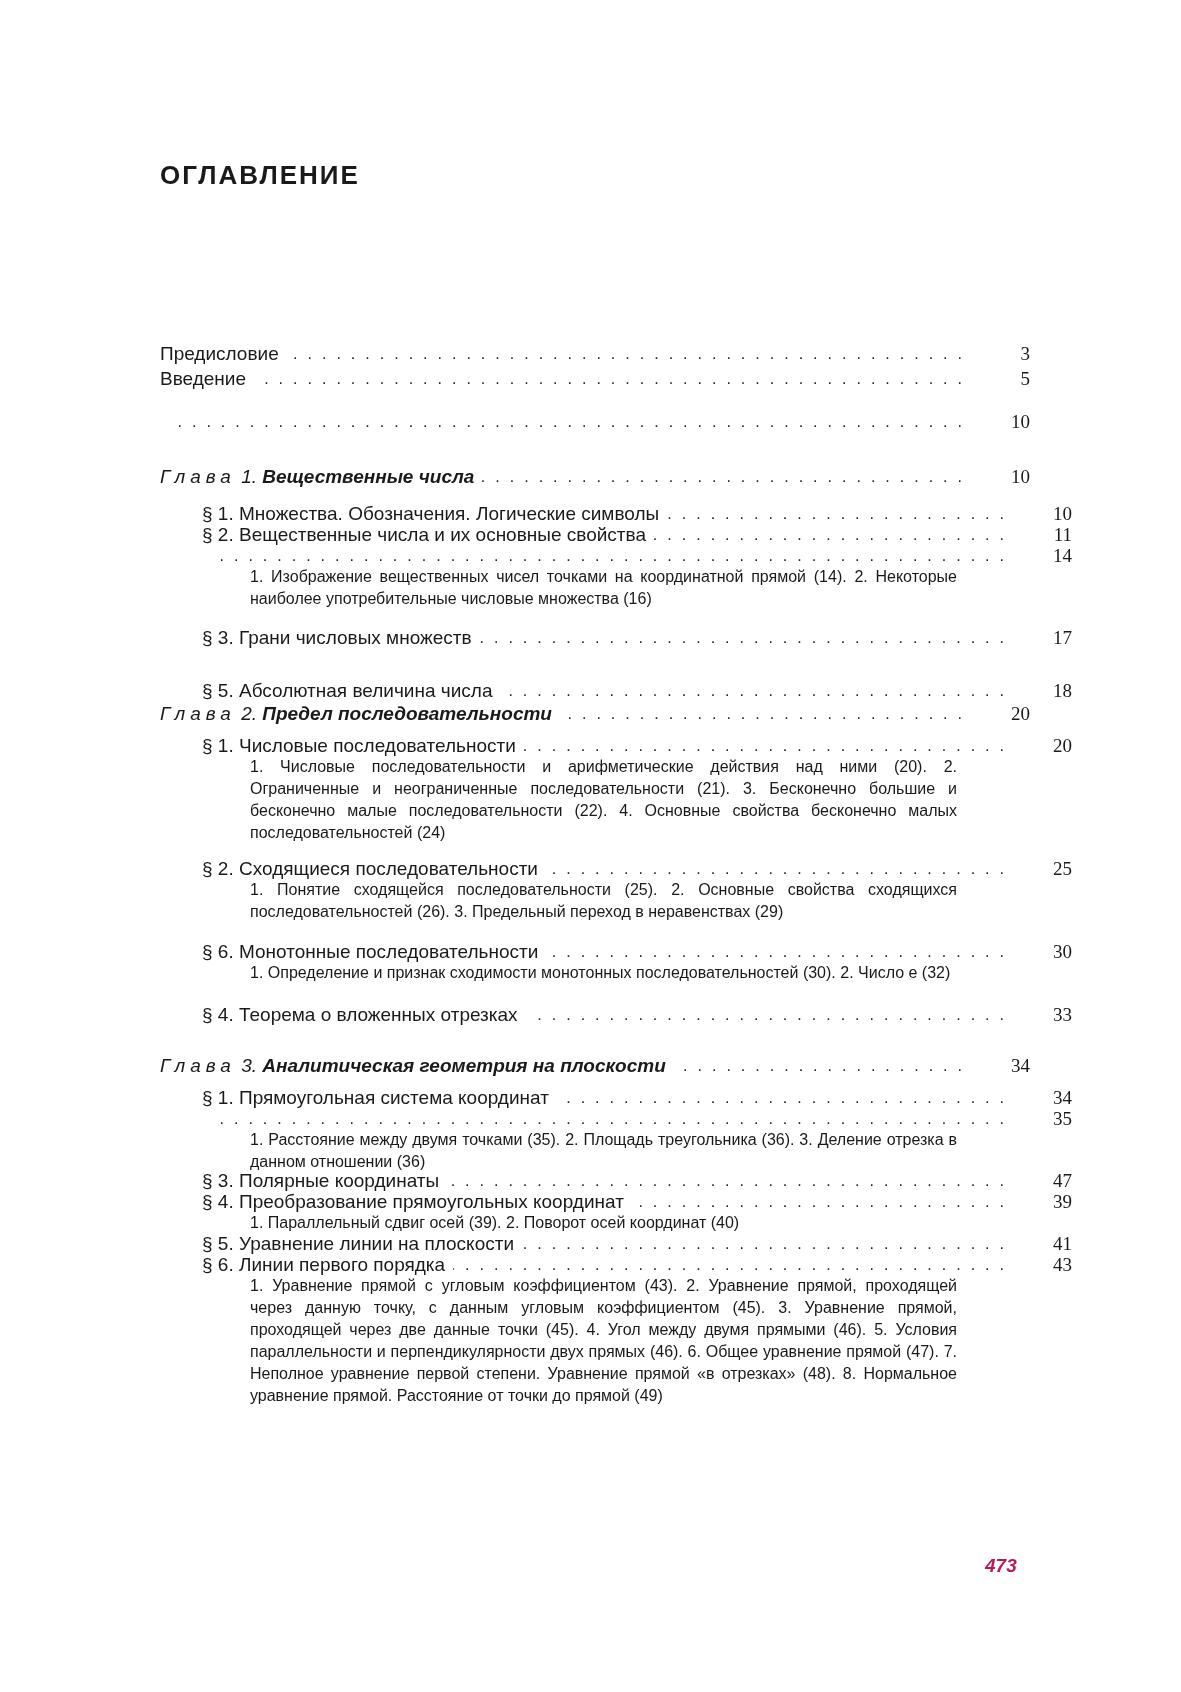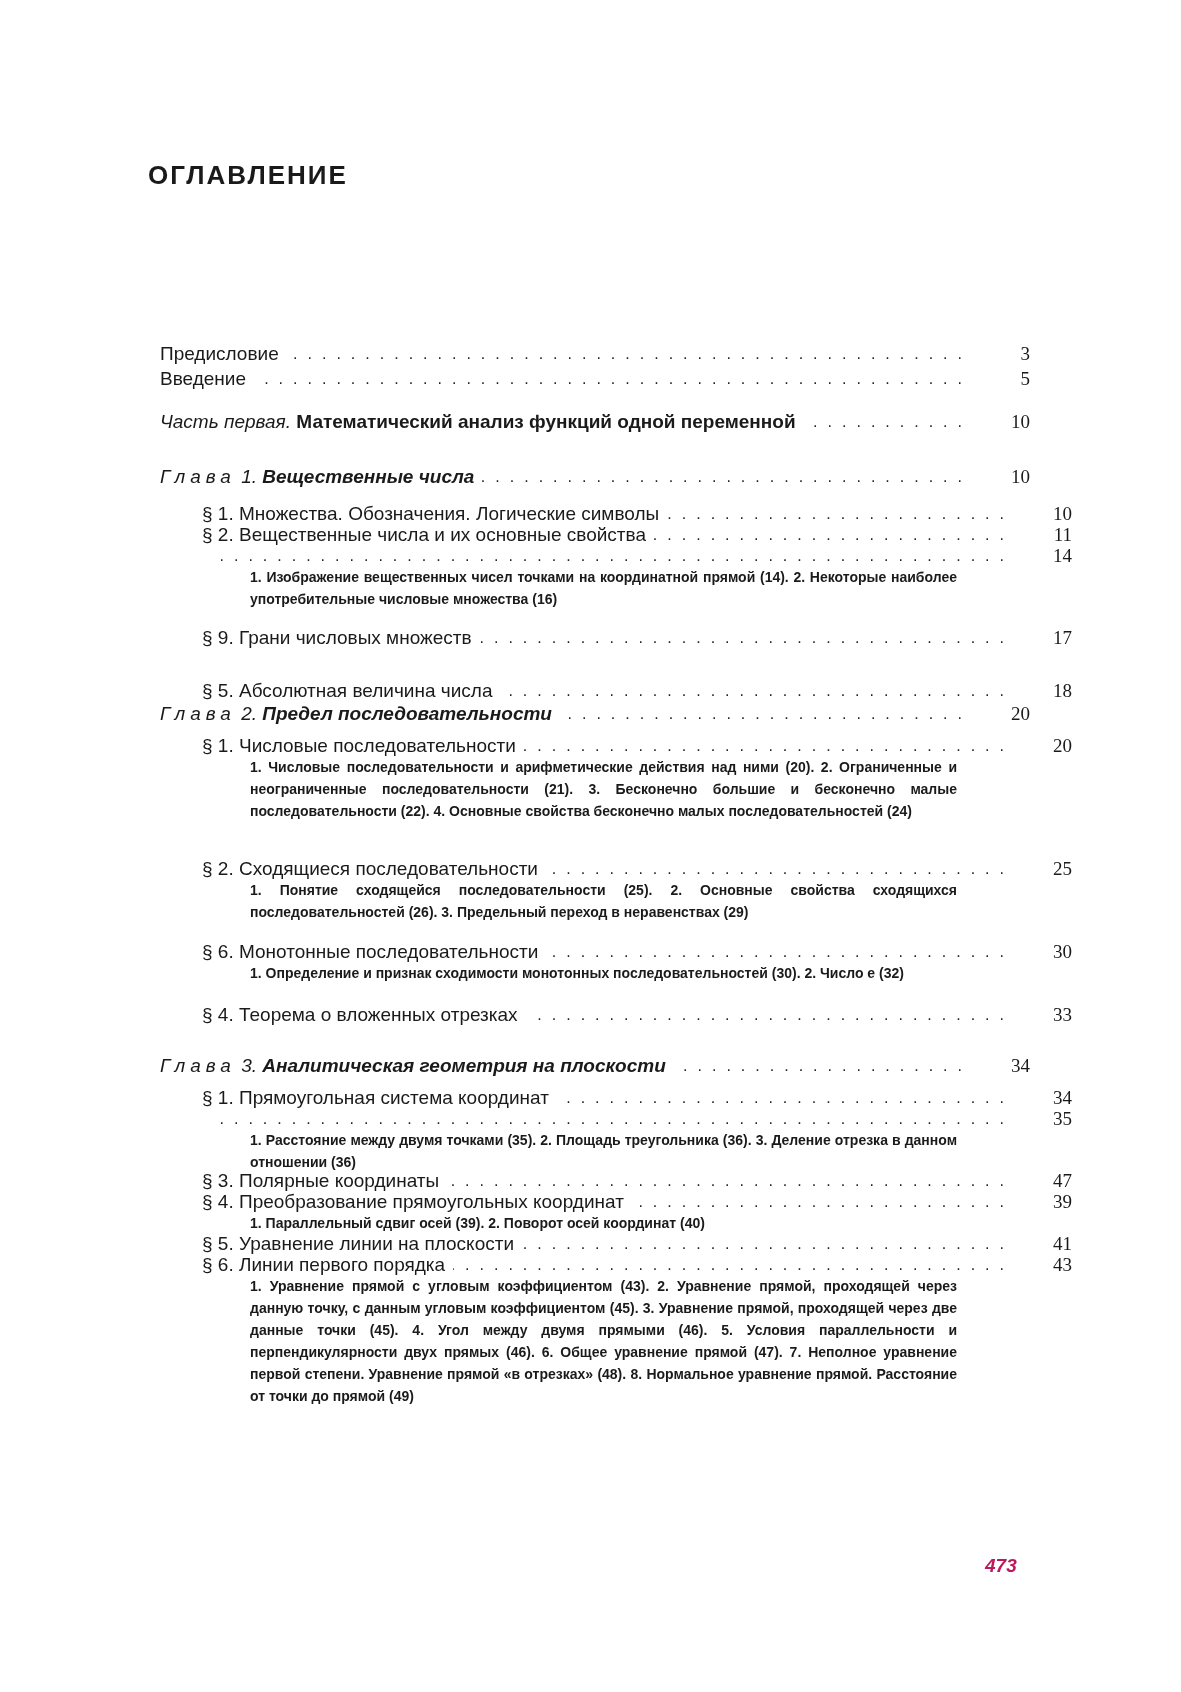--- a/index.html
+++ b/index.html
@@ -10,21 +10,21 @@
     body {
       width: 1181px;
       height: 1692px;
       position: relative;
       overflow: hidden;
       color: #1a1a1a;
       font-family: "Liberation Sans Narrow", "Liberation Sans", sans-serif;
     }
     .page-title {
       position: absolute;
-      left: 148px;
+      left: 160px;
       top: 160px;
       font-family: "Liberation Sans", sans-serif;
       font-weight: bold;
       font-size: 26px;
       letter-spacing: 2px;
       color: #1a1a1a;
     }
     .toc {
       position: absolute;
       left: 160px;
@@ -60,25 +60,24 @@
       text-align: right;
       font-family: "Liberation Serif", serif;
       font-size: 19px;
       margin-right: 0;
     }
     .indent1 { padding-left: 42px; }
     .sub {
       position: absolute;
       left: 90px;
       width: 707px;
-      font-size: 14px;
+      font-size: 16px;
       line-height: 22px;
       text-align: justify;
       color: #1a1a1a;
-      font-weight: bold;
     }
     .italic { font-style: italic; }
     .bold { font-weight: bold; }
     .spaced { letter-spacing: 5px; margin-top: 16px; }
     .folio {
       position: absolute;
       left: 985px;
       top: 1555px;
       font-family: "Liberation Sans", sans-serif;
       font-style: italic;
@@ -100,24 +99,20 @@
     <span class="page">3</span>
   </div>
 
   <div class="row" style="top:368px">
     <span class="label">Введение</span>
     <span class="leader">...........................................................................................</span>
     <span class="page">5</span>
   </div>
 
   <div class="row" style="top:411px">
-    <span class="label">
-      <span class="italic">Часть первая.</span>
-      <span class="bold">Математический анализ функций одной переменной</span>
-    </span>
     <span class="leader">...........................................................................................</span>
     <span class="page">10</span>
   </div>
 
   <div class="row" style="top:466px">
     <span class="label">
       <span class="italic spaced">Глава</span>
       <span class="italic">1.</span>
       <span class="italic bold">Вещественные числа</span>
     </span>
@@ -134,21 +129,21 @@
     <span class="label">§ 2. Вещественные числа и их основные свойства</span>
     <span class="leader">...........................................................................................</span>
     <span class="page">11</span>
   </div>
   <div class="row indent1" style="top:545px">
     <span class="leader">...........................................................................................</span>
     <span class="page">14</span>
   </div>
   <div class="sub" style="top:566px">1. Изображение вещественных чисел точками на координатной прямой (14). 2. Некоторые наиболее употребительные числовые множества (16)</div>
   <div class="row indent1" style="top:627px">
-    <span class="label">§ 9. Грани числовых множеств</span>
+    <span class="label">§ 3. Грани числовых множеств</span>
     <span class="leader">...........................................................................................</span>
     <span class="page">17</span>
   </div>
   <div class="row indent1" style="top:680px">
     <span class="label">§ 5. Абсолютная величина числа</span>
     <span class="leader">...........................................................................................</span>
     <span class="page">18</span>
   </div>
 
   <div class="row" style="top:703px">

